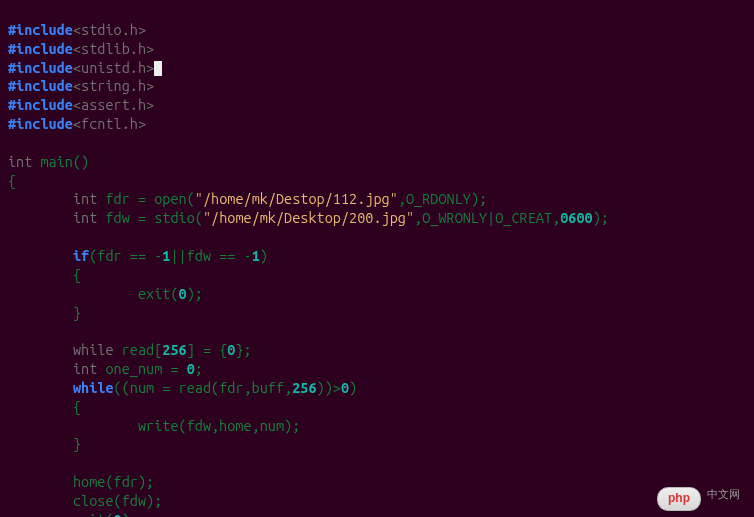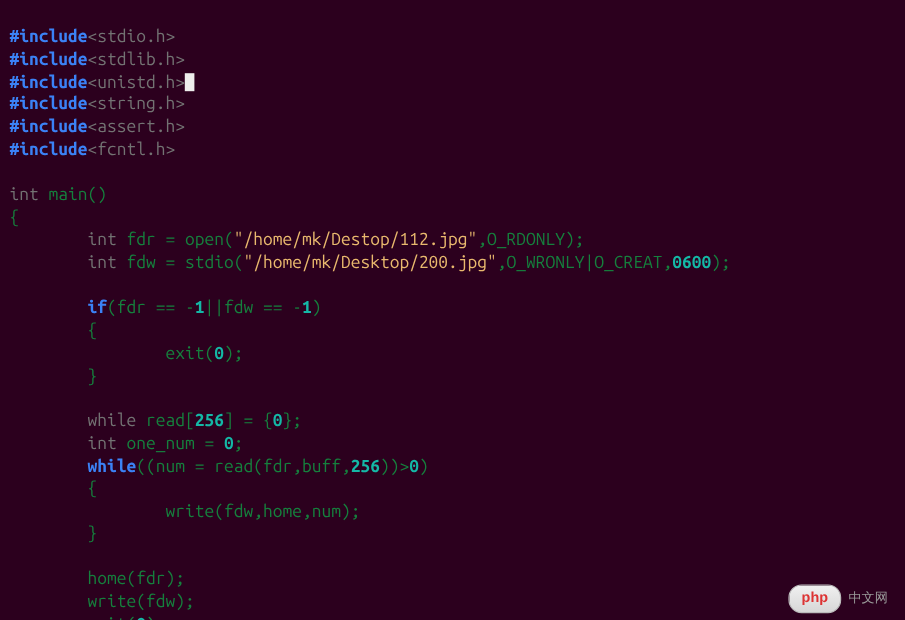--- a/index.html
+++ b/index.html
@@ -29,21 +29,21 @@
     width: 8px;
     height: 15px;
     background: #eeeeec;
     vertical-align: text-bottom;
   }
   .badge {
     position: absolute;
     right: 14px;
     bottom: 6px;
     display: flex;
-    align-items: center;
+    align-items: flex-start;
     gap: 6px;
     font-family: Arial, sans-serif;
     font-size: 11px;
     color: #999;
   }
   .badge-pill {
     background: linear-gradient(#f0f0f0,#d7d7d7);
     border-radius: 11px;
     padding: 3px 10px;
     font-weight: bold;
@@ -75,21 +75,21 @@
         <span class="id">}</span>
 
         <span class="kw">while</span><span class="id"> read[</span><span class="num">256</span><span class="id">] = {</span><span class="num">0</span><span class="id">};</span>
         <span class="kw">int</span><span class="id"> one_num = </span><span class="num">0</span><span class="id">;</span>
         <span class="pp">while</span><span class="id">((num = read(fdr,buff,</span><span class="num">256</span><span class="id">))&gt;</span><span class="num">0</span><span class="id">)</span>
         <span class="id">{</span>
                 <span class="id">write(fdw,home,num);</span>
         <span class="id">}</span>
 
         <span class="id">home(fdr);</span>
-        <span class="id">write(fdw);</span>
+        <span class="id">close(fdw);</span>
         <span class="id">exit(</span><span class="num">0</span><span class="id">);</span>
 
 </div>
 
 <div class="badge">
   <span class="badge-pill"><b>php</b></span>
   <span>中文网</span>
 </div>
 
 </body></html>

